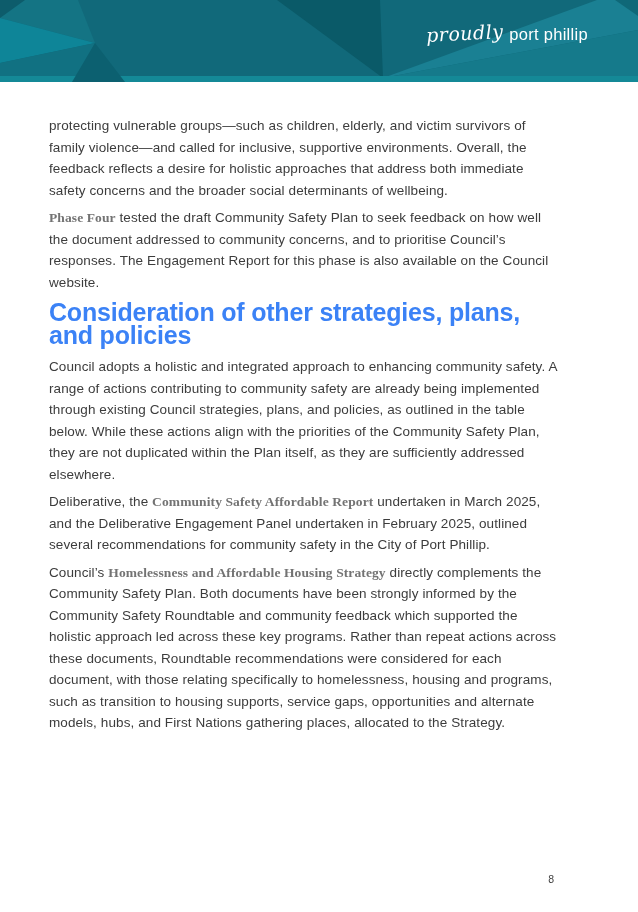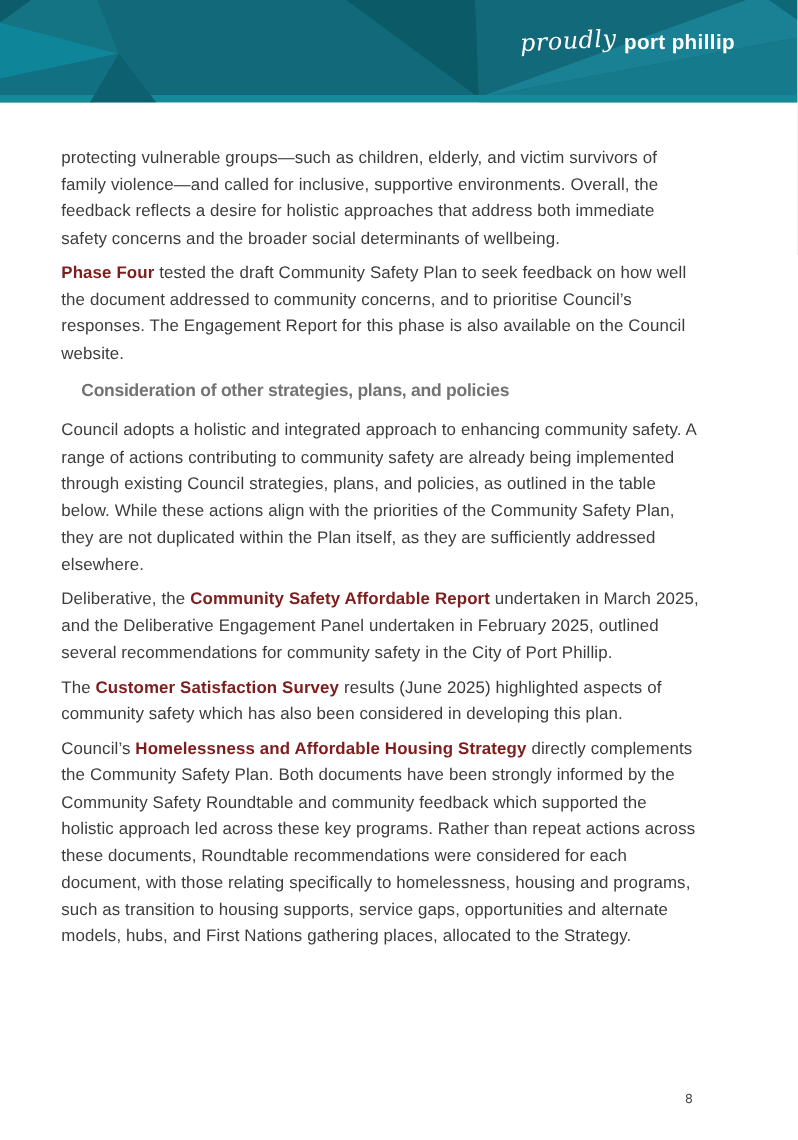--- a/index.html
+++ b/index.html
@@ -32,50 +32,51 @@
   .logo-script {
     font-family: "DejaVu Serif", serif;
     font-style: italic;
     font-weight: 400;
     font-size: 19px;
     transform: rotate(-3deg);
     letter-spacing: 0.5px;
   }
   .logo-brand {
     font-family: "Liberation Sans", sans-serif;
-    font-weight: 700;
+    font-weight: 400;
     font-size: 16.5px;
     letter-spacing: 0.3px;
   }
   
   .content {
     position: absolute;
     top: 82px;
     left: 0;
     width: 638px;
     padding: 33px 78px 0 49px;
     box-sizing: border-box;
   }
   .content p {
     margin: 0 0 6px 0;
     font-size: 13.5px;
     line-height: 21.5px;
     color: #3c3c3c;
     letter-spacing: 0.1px;
   }
   .content p strong {
-    color: #7f1d1d;
+    color: #737373;
     font-weight: 700;
+    font-family: Liberation Serif, serif;
   }
   .content h1 {
-    margin: 8px 0 9px 16px;
-    font-size: 14px;
+    margin: 8px 0 9px 0;
+    font-size: 25px;
     line-height: 23px;
     font-weight: 700;
-    color: #737373;
+    color: #3b82f6;
     letter-spacing: -0.2px;
   }
   .page-number {
     position: absolute;
     right: 84px;
     bottom: 27px;
     font-size: 10.5px;
     color: #3f3f3f;
   }
 </style>
@@ -103,19 +104,18 @@
       <span class="logo-brand">port phillip</span>
     </div>
   </div>
 
   <div class="content">
       <p><span>protecting vulnerable groups—such as children, elderly, and victim survivors of family violence—and called for inclusive, supportive environments. Overall, the feedback reflects a desire for holistic approaches that address both immediate safety concerns and the broader social determinants of wellbeing.</span></p>
       <p><strong>Phase Four</strong><span> tested the draft Community Safety Plan to seek feedback on how well the document addressed to community concerns, and to prioritise Council’s responses. The Engagement Report for this phase is also available on the Council website.</span></p>
       <h1>Consideration of other strategies, plans, and policies</h1>
       <p><span>Council adopts a holistic and integrated approach to enhancing community safety. A range of actions contributing to community safety are already being implemented through existing Council strategies, plans, and policies, as outlined in the table below. While these actions align with the priorities of the Community Safety Plan, they are not duplicated within the Plan itself, as they are sufficiently addressed elsewhere.</span></p>
       <p><span>Deliberative, the </span><strong>Community Safety Affordable Report</strong><span> undertaken in March 2025, and the Deliberative Engagement Panel undertaken in February 2025, outlined several recommendations for community safety in the City of Port Phillip.</span></p>
-      <p><span>The </span><strong>Customer Satisfaction Survey</strong><span> results (June 2025) highlighted aspects of community safety which has also been considered in developing this plan.</span></p>
       <p><span>Council’s </span><strong>Homelessness and Affordable Housing Strategy</strong><span> directly complements the Community Safety Plan. Both documents have been strongly informed by the Community Safety Roundtable and community feedback which supported the holistic approach led across these key programs. Rather than repeat actions across these documents, Roundtable recommendations were considered for each document, with those relating specifically to homelessness, housing and programs, such as transition to housing supports, service gaps, opportunities and alternate models, hubs, and First Nations gathering places, allocated to the Strategy.</span></p>
     </div>
 
   <div class="page-number">8</div>
 
 </div>
 
 </body></html>

